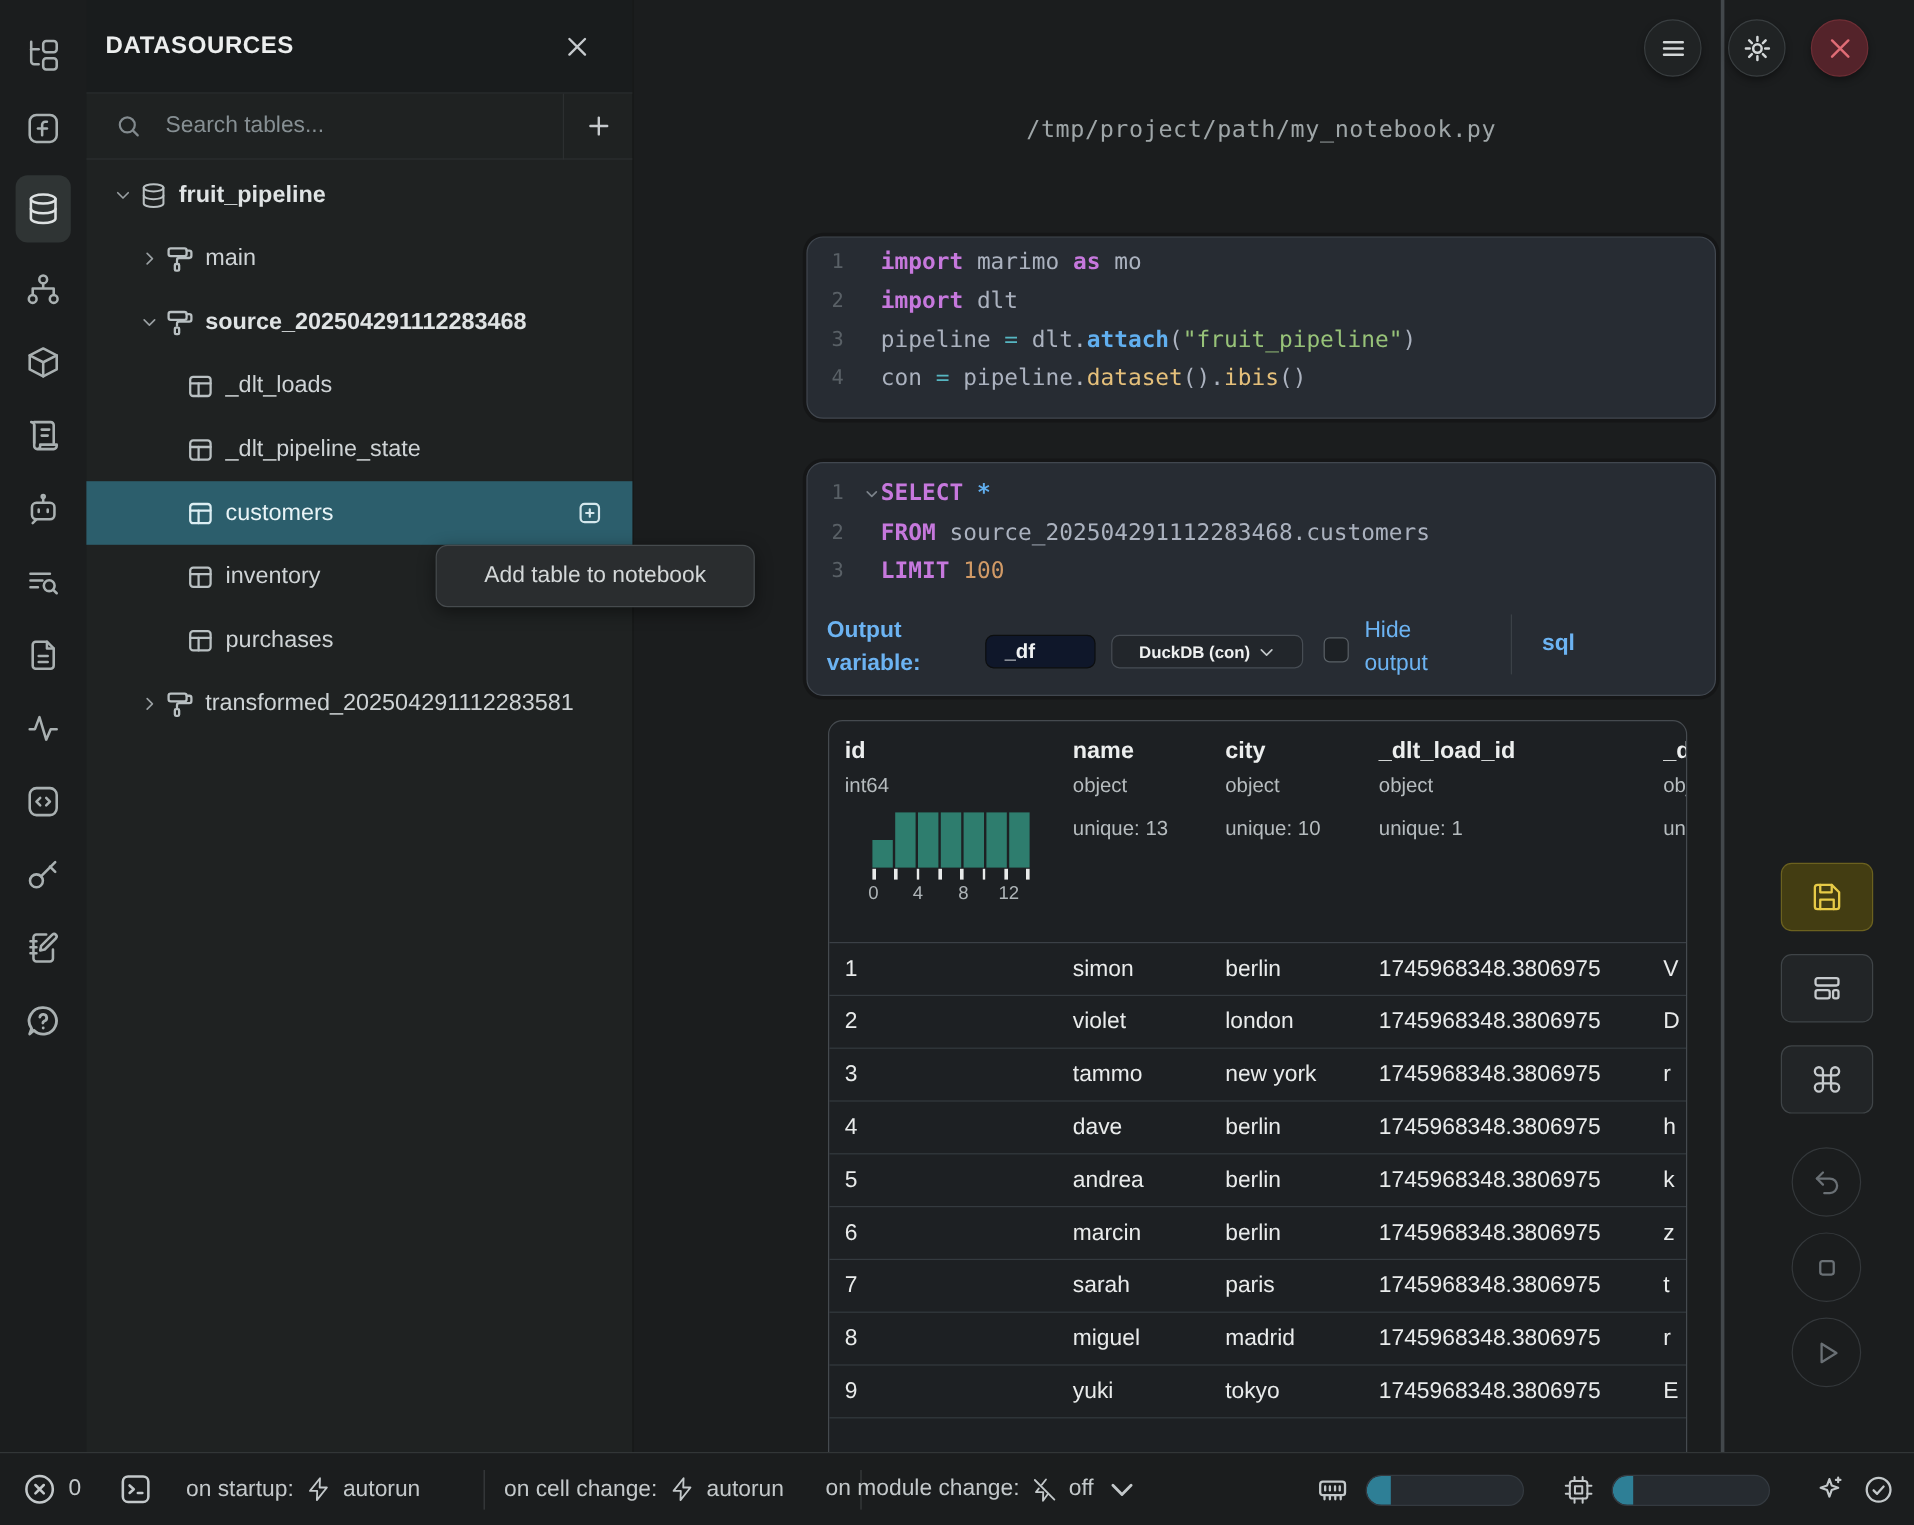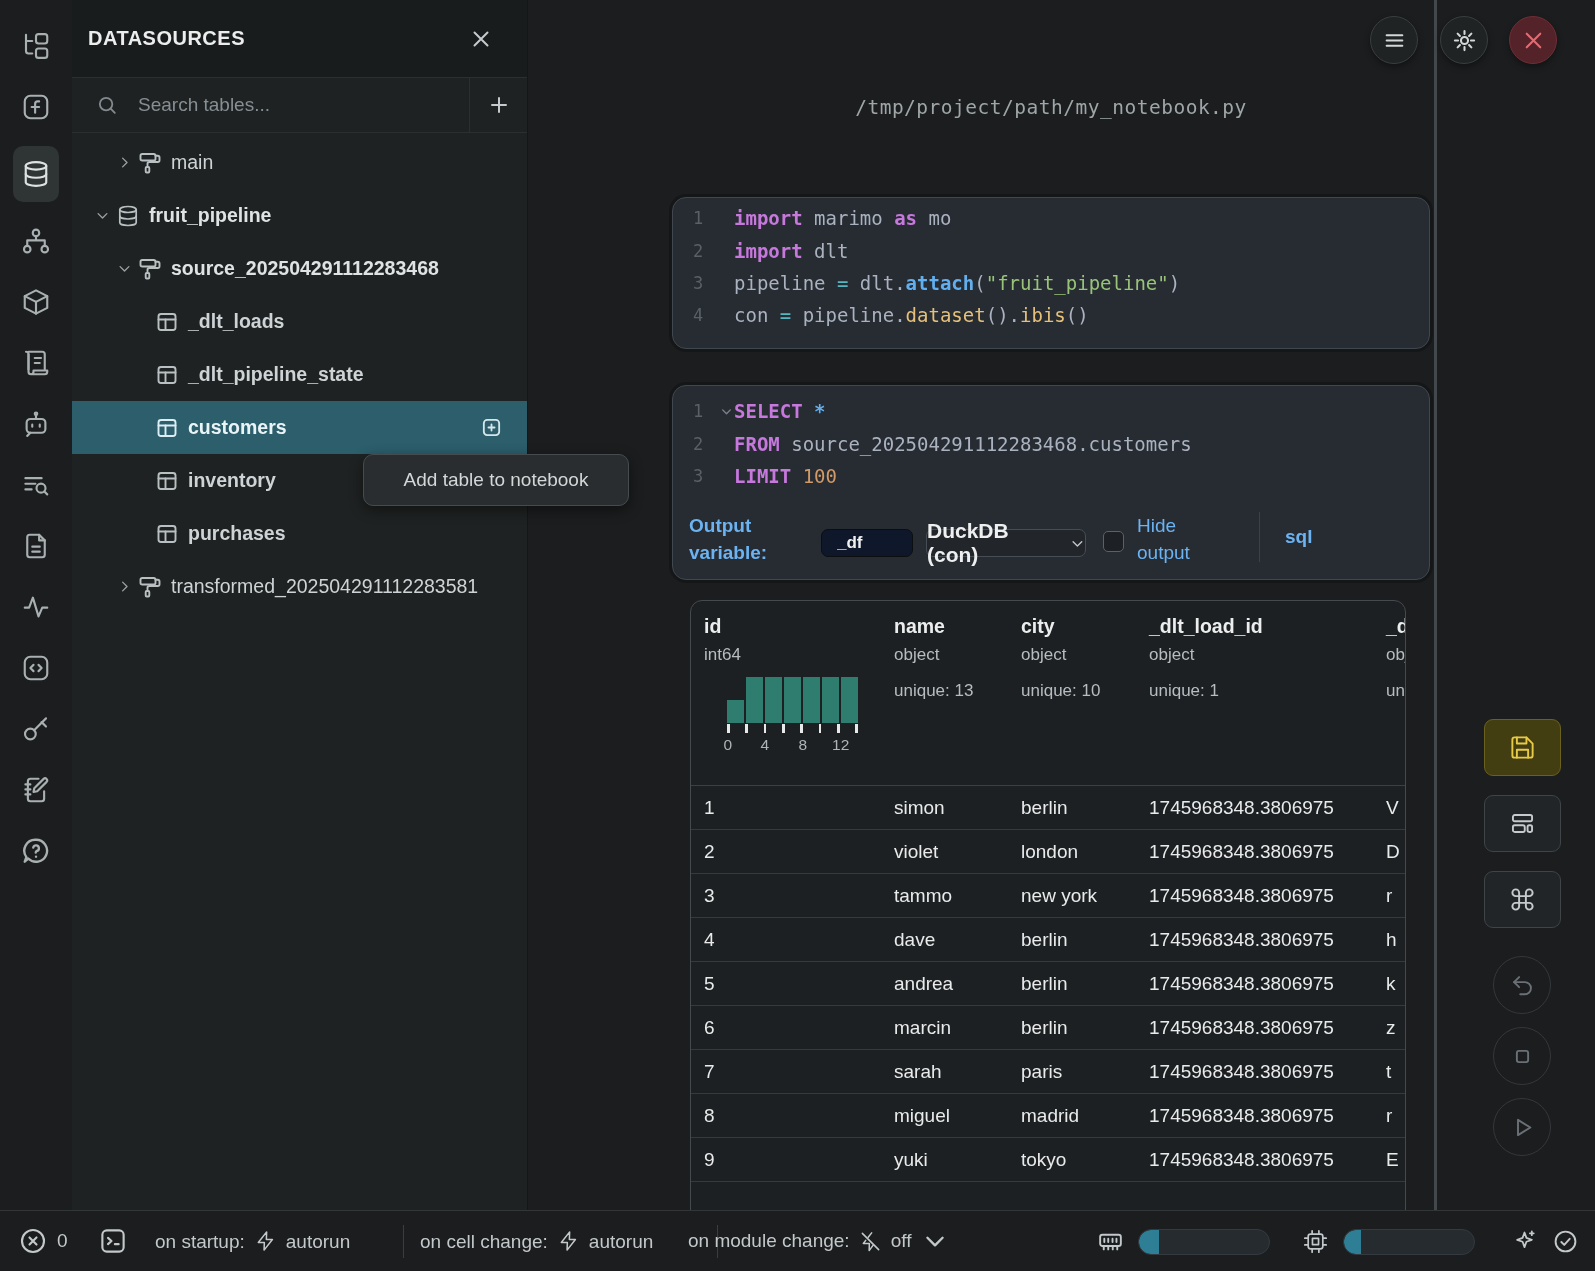--- a/index.html
+++ b/index.html
@@ -40,21 +40,21 @@
   .add-src{width:58px;height:55px;border-left:1px solid var(--border);display:flex;align-items:center;
     justify-content:center;color:#c6cacd;cursor:pointer;}
   .add-src .icon{width:24px;height:24px;}
   .conn-row{height:47px;background:#242828;display:flex;align-items:center;padding-left:16px;gap:10px;}
   .conn-logo{width:27px;height:27px;}
   .conn-name{font-size:19px;font-weight:bold;color:#e3e6e6;}
   .conn-alias{font-size:17px;font-weight:bold;color:var(--con-blue);}
   #tree{padding-top:3px;}
   .trow{height:53px;display:flex;align-items:center;cursor:pointer;position:relative;color:#ced3d5;}
   .trow.bold .tlabel{font-weight:bold;color:#dfe3e4;}
-  .trow.lvl0{padding-left:16px;} .trow.lvl1{padding-left:38px;} .trow.lvl2{padding-left:83px;font-weight:bold;}
+  .trow.lvl0{padding-left:16px;} .trow.lvl1{padding-left:38px;} .trow.lvl2{padding-left:83px;}
   .tchev{width:28px;height:22px;color:#9aa0a3;display:inline-flex;align-items:center;}
   .tchev svg{width:15px;height:15px;}
   .ticon{width:24px;height:24px;color:#b9c0c2;margin-right:9px;flex:0 0 auto;}
   .tlabel{font-size:19.5px;white-space:nowrap;}
   .trow.sel{background:var(--sel);color:#e4f1f5;}
   .trow.sel .tlabel{color:#e9f4f7;}
   .trow.sel .ticon{color:#dceef3;}
   .taction{position:absolute;right:24px;width:23px;height:23px;color:#d4e7ec;}
 
   
@@ -88,21 +88,21 @@
 
   
   #output-bar{position:absolute;left:0;top:118px;width:100%;height:74px;}
   .ob-label{position:absolute;left:16px;top:8px;width:110px;font-size:19px;font-weight:bold;
     color:var(--accent-blue);line-height:27px;}
   #ob-var{position:absolute;left:148px;top:25px;width:92px;height:28px;background:#0f172a;border:1px solid #0c0e0f;
     border-radius:7px;color:#f0f2f2;font-weight:bold;font-size:17px;padding-left:15px;outline:none;
     font-family:"Liberation Sans",sans-serif;}
   #ob-engine{position:absolute;left:253px;top:25px;width:160px;height:28px;background:#22262b;
     border:1px solid #474d54;border-radius:7px;display:flex;align-items:center;justify-content:center;gap:6px;
-    font-size:21px;font-weight:bold;color:#eef0f0;cursor:pointer;}
+    font-size:14px;font-weight:bold;color:#eef0f0;cursor:pointer;}
   #ob-engine .icon{width:15px;height:15px;color:#c3c8ca;}
   #ob-check{position:absolute;left:430px;top:27px;width:21px;height:21px;border:1.5px solid #5a6167;
     border-radius:5px;background:#1d2125;cursor:pointer;}
   .ob-hide{position:absolute;left:464px;top:8px;width:90px;font-size:19px;font-weight:normal;
     color:var(--accent-blue);line-height:27px;}
   .ob-div{position:absolute;left:586px;top:8px;width:1px;height:50px;background:#3b4147;}
   .ob-lang{position:absolute;left:612px;top:22px;font-size:19px;font-weight:bold;color:var(--accent-blue);}
 
   
   #table-panel{position:absolute;left:162px;top:600px;width:716px;height:640px;background:#1d2023;
@@ -308,49 +308,49 @@
       <input class="search-input" placeholder="Search tables..." style="">
       <span class="add-src">
         <span class="icon">
             <svg viewBox="0 0 24 24" fill="none" stroke="currentColor" stroke-width="2" stroke-linecap="round" stroke-linejoin="round">
               <path d="M12 5v14M5 12h14"></path>
             </svg>
           </span>
       </span>
     </div>
     <div id="tree">
+        <div class="trow lvl0 bold">
+          <span class="tchev icon">
+            <svg viewBox="0 0 24 24" fill="none" stroke="currentColor" stroke-width="2.2" stroke-linecap="round" stroke-linejoin="round">
+              <path d="m5 9 7 7 7-7"></path>
+            </svg>
+          </span>
+          <span class="ticon icon">
+            <svg viewBox="0 0 24 24" fill="none" stroke="currentColor" stroke-width="1.7" stroke-linecap="round" stroke-linejoin="round">
+              <ellipse cx="12" cy="5.5" rx="8.2" ry="3"></ellipse>
+              <path d="M3.8 5.5v6.5c0 1.66 3.67 3 8.2 3s8.2-1.34 8.2-3V5.5"></path>
+              <path d="M3.8 12v6.5c0 1.66 3.67 3 8.2 3s8.2-1.34 8.2-3V12"></path>
+            </svg>
+          </span>
+          <span class="tlabel">fruit_pipeline</span>
+        </div>
         <div class="trow lvl1">
           <span class="tchev icon">
             <svg viewBox="0 0 24 24" fill="none" stroke="currentColor" stroke-width="2.2" stroke-linecap="round" stroke-linejoin="round">
               <path d="m9 5 7 7-7 7"></path>
             </svg>
           </span>
           <span class="ticon icon">
             <svg viewBox="0 0 24 24" fill="none" stroke="currentColor" stroke-width="1.9" stroke-linecap="round" stroke-linejoin="round">
               <rect x="2.5" y="3" width="15" height="6.5" rx="1.8"></rect>
               <path d="M17.5 4.8h2.2a1.8 1.8 0 0 1 1.8 1.8v2.6a1.8 1.8 0 0 1-1.8 1.8h-8.4a1.8 1.8 0 0 0-1.8 1.8v1.7"></path>
               <rect x="7.7" y="16" width="3.6" height="5.5" rx="1"></rect>
             </svg>
           </span>
           <span class="tlabel">main</span>
-        </div>
-        <div class="trow lvl0 bold">
-          <span class="tchev icon">
-            <svg viewBox="0 0 24 24" fill="none" stroke="currentColor" stroke-width="2.2" stroke-linecap="round" stroke-linejoin="round">
-              <path d="m5 9 7 7 7-7"></path>
-            </svg>
-          </span>
-          <span class="ticon icon">
-            <svg viewBox="0 0 24 24" fill="none" stroke="currentColor" stroke-width="1.7" stroke-linecap="round" stroke-linejoin="round">
-              <ellipse cx="12" cy="5.5" rx="8.2" ry="3"></ellipse>
-              <path d="M3.8 5.5v6.5c0 1.66 3.67 3 8.2 3s8.2-1.34 8.2-3V5.5"></path>
-              <path d="M3.8 12v6.5c0 1.66 3.67 3 8.2 3s8.2-1.34 8.2-3V12"></path>
-            </svg>
-          </span>
-          <span class="tlabel">fruit_pipeline</span>
         </div>
         <div class="trow lvl1 bold">
           <span class="tchev icon">
             <svg viewBox="0 0 24 24" fill="none" stroke="currentColor" stroke-width="2.2" stroke-linecap="round" stroke-linejoin="round">
               <path d="m5 9 7 7 7-7"></path>
             </svg>
           </span>
           <span class="ticon icon">
             <svg viewBox="0 0 24 24" fill="none" stroke="currentColor" stroke-width="1.9" stroke-linecap="round" stroke-linejoin="round">
               <rect x="2.5" y="3" width="15" height="6.5" rx="1.8"></rect>

